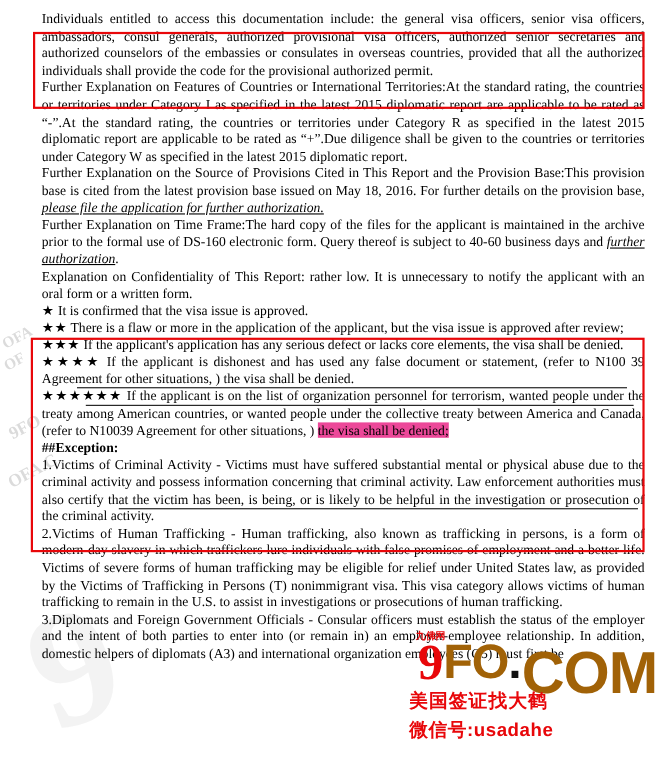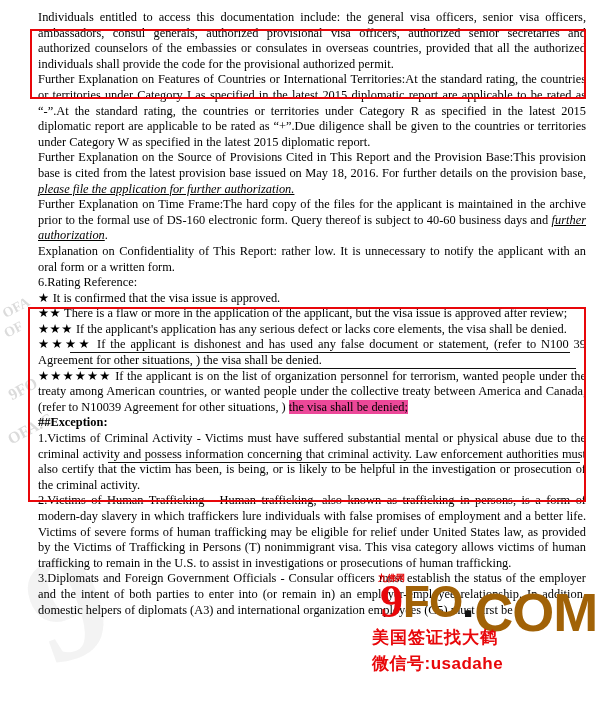--- a/index.html
+++ b/index.html
@@ -191,21 +191,20 @@
     <p class="para"><span>Individuals entitled to access this documentation include: the general visa officers, senior visa officers, ambassadors, consul generals, authorized provisional visa officers, authorized senior secretaries and authorized counselors of the embassies or consulates in overseas countries, provided that all the authorized individuals shall provide the code for the provisional authorized permit.</span></p>
 
     <p class="para"><span>Further Explanation on Features of Countries or International Territories:At the standard rating, the countries or territories under Category I as specified in the latest 2015 diplomatic report are applicable to be rated as “-”.At the standard rating, the countries or territories under Category R as specified in the latest 2015 diplomatic report are applicable to be rated as “+”.Due diligence shall be given to the countries or territories under Category W as specified in the latest 2015 diplomatic report.</span></p>
 
     <p class="para"><span>Further Explanation on the Source of Provisions Cited in This Report and the Provision Base:This provision base is cited from the latest provision base issued on May 18, 2016. For further details on the provision base, </span><span class="ital-u">please file the application for further authorization.</span></p>
 
     <p class="para"><span>Further Explanation on Time Frame:The hard copy of the files for the applicant is maintained in the archive prior to the formal use of DS-160 electronic form. Query thereof is subject to 40-60 business days and </span><span class="ital-u">further authorization</span><span>.</span></p>
 
     <p class="para"><span>Explanation on Confidentiality of This Report: rather low. It is unnecessary to notify the applicant with an oral form or a written form.</span></p>
 
-    <p class="para">6.Rating Reference:</p>
 
     <p class="rate-line">
       <span class="stars">★</span>
       <span>It is confirmed that the visa issue is approved.</span>
     </p>
 
     <p class="rate-line">
       <span class="stars">★★</span>
       <span>There is a flaw or more in the application of the applicant, but the visa issue is approved after review;</span>
     </p>

